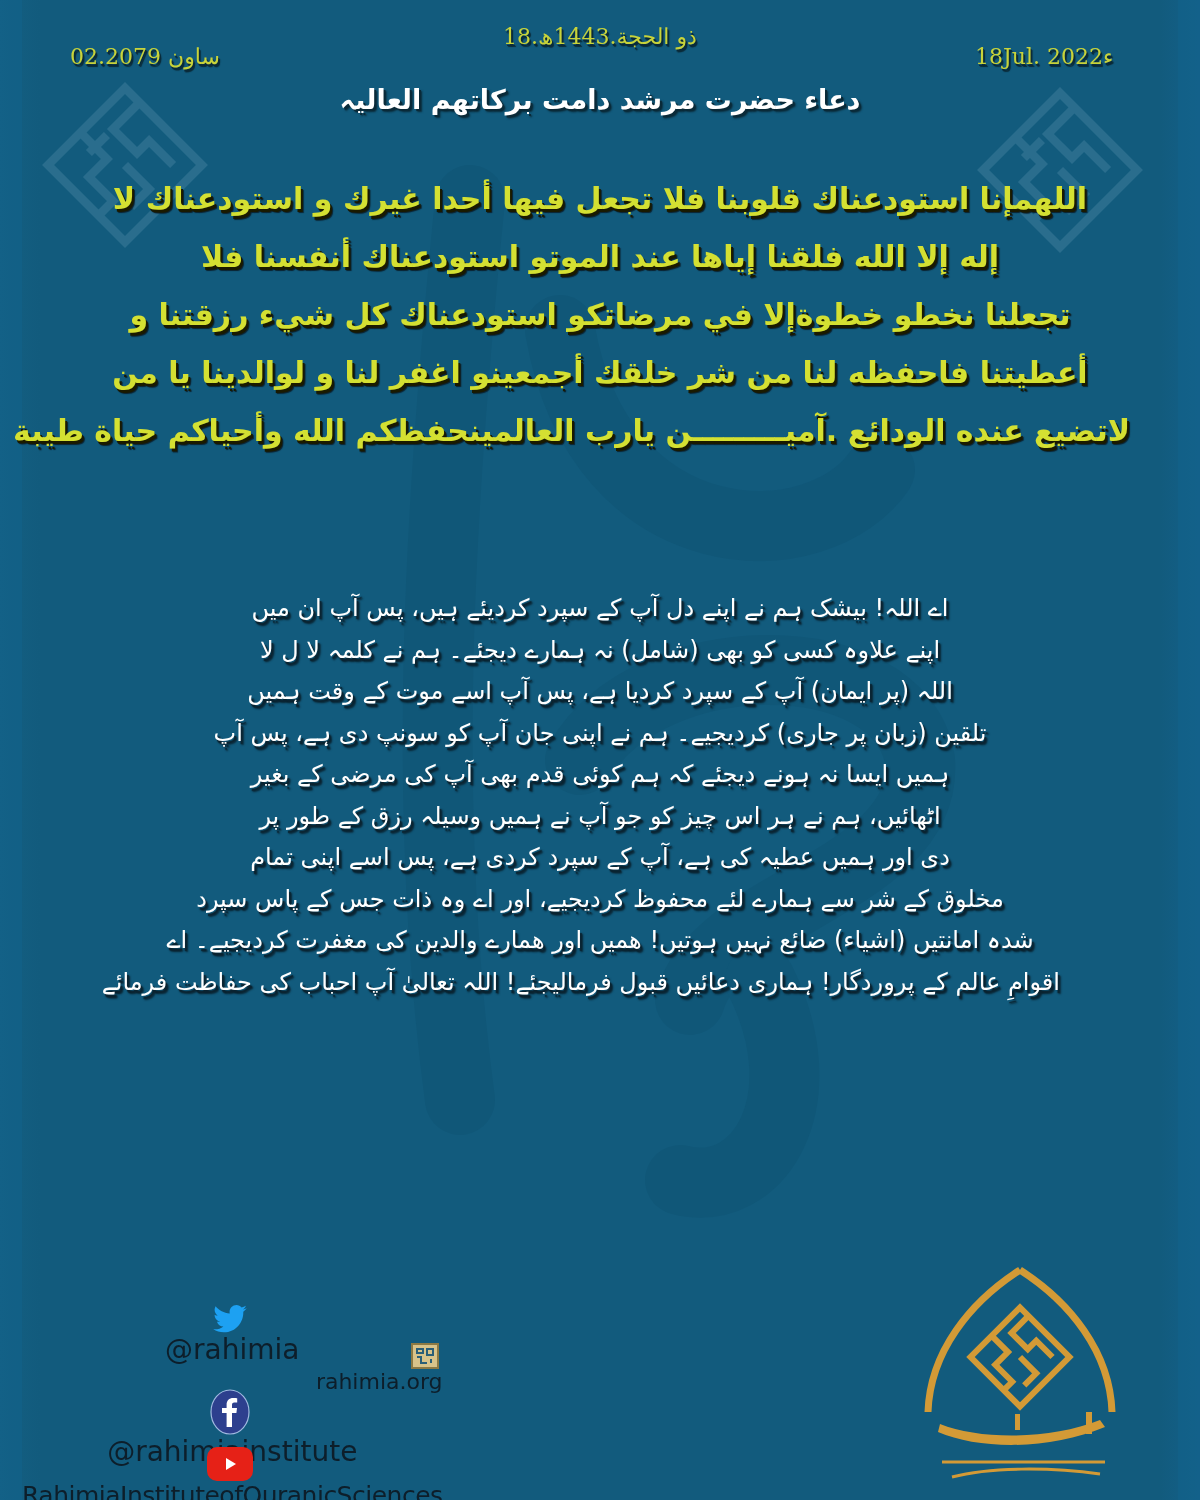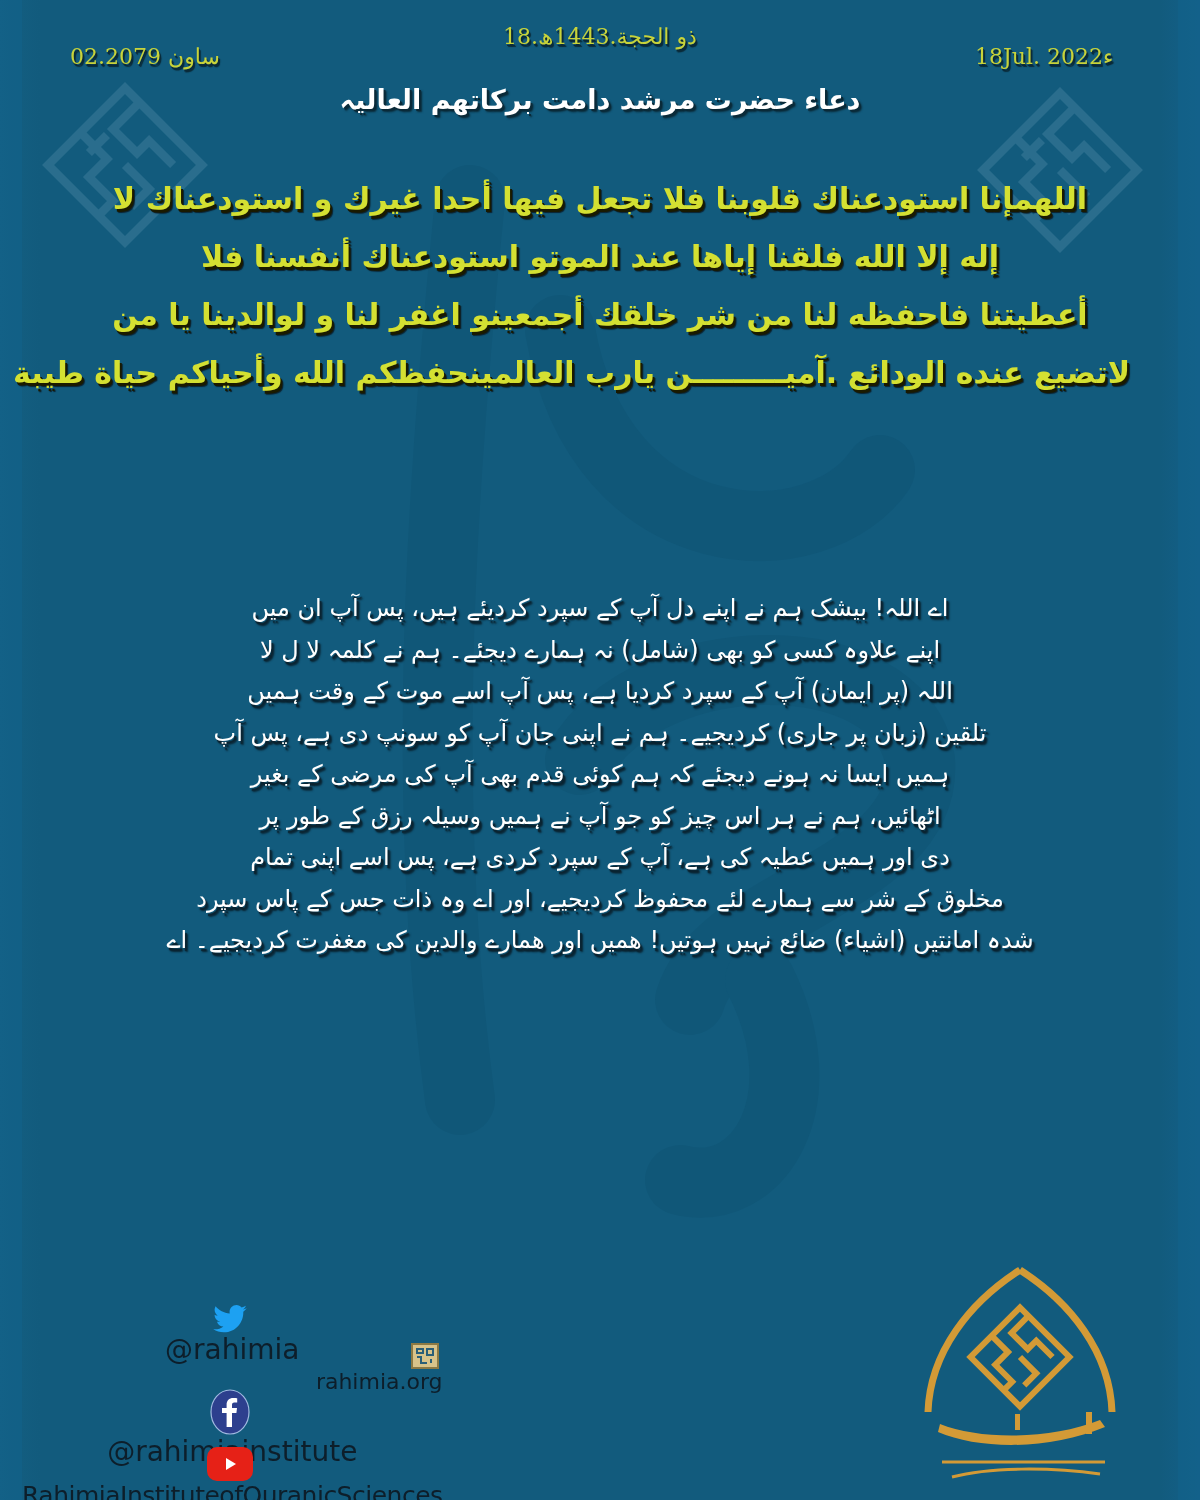--- a/index.html
+++ b/index.html
@@ -102,34 +102,36 @@
 
 <div class="date hijri">18.ذو الحجة.1443ھ</div>
 <div class="date bikrami">02.ساون 2079</div>
 <div class="date gregorian">18Jul. 2022ء</div>
 
 <div class="title">دعاء حضرت مرشد دامت برکاتھم العالیہ</div>
 
 <div class="arabic">
   <span class="line">اللهمإنا استودعناك قلوبنا فلا تجعل فيها أحدا غيرك و استودعناك لا</span>
   <span class="line">إله إلا الله فلقنا إياها عند الموتو استودعناك أنفسنا فلا</span>
+  <span class="line">تجعلنا نخطو خطوةإلا في مرضاتكو استودعناك كل شيء رزقتنا و</span>
   <span class="line">أعطيتنا فاحفظه لنا من شر خلقك أجمعينو اغفر لنا و لوالدينا يا من</span>
   <span class="line">لاتضيع عنده الودائع .آميـــــــــن يارب العالمينحفظكم الله وأحياكم حياة طيبة</span>
 </div>
 
 <div class="urdu">
   <span class="line">اے اللہ! بیشک ہم نے اپنے دل آپ کے سپرد کردیئے ہیں، پس آپ ان میں</span>
   <span class="line">اپنے علاوہ کسی کو بھی (شامل) نہ ہمارے دیجئے۔ ہم نے کلمہ لا  ل  لا</span>
   <span class="line">اللہ (پر ایمان) آپ کے سپرد کردیا ہے، پس آپ اسے موت کے وقت ہمیں</span>
   <span class="line">تلقین (زبان پر جاری) کردیجیے۔ ہم نے اپنی جان آپ کو سونپ دی ہے، پس آپ</span>
   <span class="line">ہمیں ایسا نہ ہونے دیجئے کہ ہم کوئی قدم بھی آپ کی مرضی کے بغیر</span>
   <span class="line">اٹھائیں، ہم نے ہر اس چیز کو جو آپ نے ہمیں وسیلہ رزق کے طور پر</span>
   <span class="line">دی اور ہمیں عطیہ کی ہے، آپ کے سپرد کردی ہے، پس اسے اپنی تمام</span>
   <span class="line">مخلوق کے شر سے ہمارے لئے محفوظ کردیجیے، اور اے وہ ذات جس کے پاس سپرد</span>
   <span class="line">شدہ امانتیں (اشیاء) ضائع نہیں ہوتیں! ھمیں اور ھمارے والدین کی مغفرت کردیجیے۔ اے</span>
+  <span class="line">اقوامِ عالم کے پروردگار! ہماری دعائیں قبول فرمالیجئے! اللہ تعالیٰ آپ احباب کی حفاظت فرمائے</span>
 </div>
 
 <div class="socials">
   <div class="social-row tw">
     <span class="icon-box">
       <svg width="34" height="28" viewBox="0 0 24 20">
           <path fill="#1da1f2" d="M24 2.4c-.9.4-1.8.7-2.8.8 1-.6 1.8-1.6 2.2-2.7-1 .6-2 1-3.1 1.2C19.4.7 18.1 0 16.6 0c-2.7 0-4.9 2.2-4.9 4.9 0 .4 0 .8.1 1.1C7.7 5.8 4.1 3.9 1.7.9c-.4.7-.7 1.6-.7 2.5 0 1.7.9 3.2 2.2 4.1-.8 0-1.6-.2-2.2-.6v.1c0 2.4 1.7 4.4 3.9 4.8-.4.1-.8.2-1.3.2-.3 0-.6 0-.9-.1.6 2 2.4 3.4 4.6 3.4-1.7 1.3-3.8 2.1-6.1 2.1-.4 0-.8 0-1.2-.1 2.2 1.4 4.8 2.2 7.5 2.2 9.1 0 14-7.5 14-14v-.6c1-.7 1.8-1.6 2.5-2.5z"></path>
         </svg>
     </span>
     <span>@rahimia</span>

